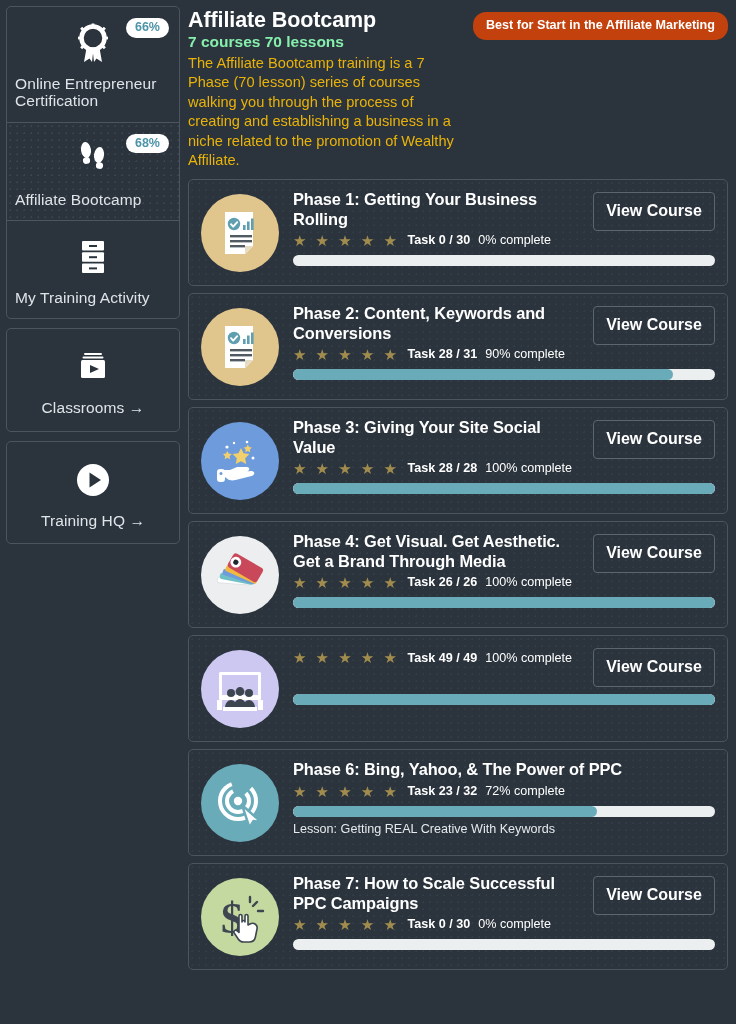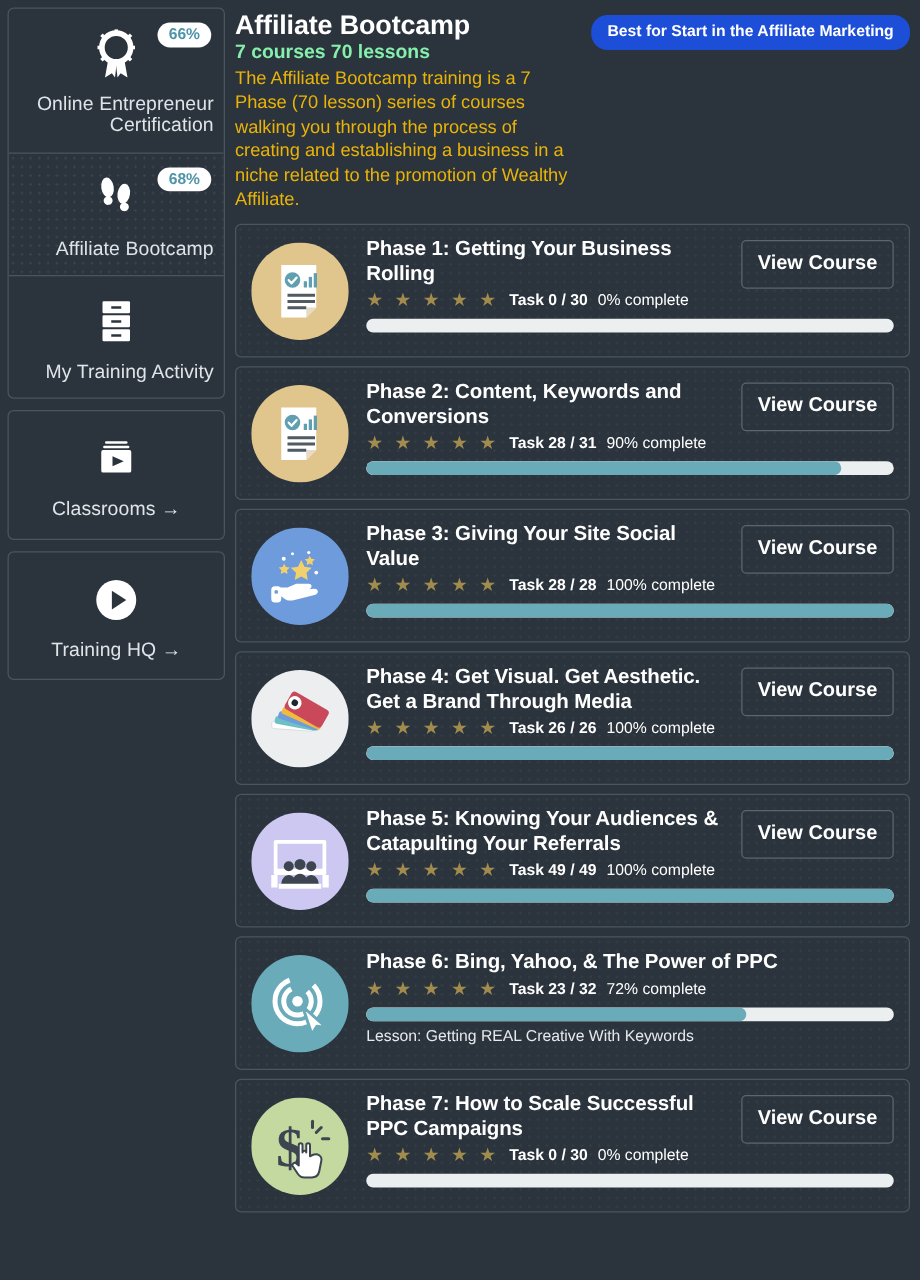--- a/index.html
+++ b/index.html
@@ -18,21 +18,21 @@
     display: flex; flex-direction: column; gap: 0;
   }
   .nav-group {
     border: 1px solid #4a555f;
     border-radius: 5px;
     overflow: hidden;
   }
   .nav-item {
     position: relative;
     padding: 14px 8px 12px 8px;
-    text-align: right;
+    text-align: left;
     border-bottom: 1px solid #4a555f;
   }
   .nav-item:last-child { border-bottom: none; }
   .nav-item.active {
     background-image: radial-gradient(#3a444e 1px, transparent 1px);
     background-size: 7px 7px;
   }
   .nav-solo {
     border: 1px solid #4a555f;
     border-radius: 5px;
@@ -68,21 +68,21 @@
   .page-sub {
     color: #86efac; font-size: 15.5px; font-weight: bold;
     margin-top: 1px; line-height: 1.15;
   }
   .page-desc {
     color: #eab308; font-size: 14.6px; line-height: 1.33;
     margin-top: 3px; padding-right: 10px;
   }
   .badge-pill {
     flex: 0 0 auto; margin: 4px 0 0 6px;
-    background: #1d4ed8; color: #fff;
+    background: #c2410c; color: #fff;
     font-size: 12.6px; font-weight: bold;
     padding: 7px 13px 8px 13px; border-radius: 13px;
     white-space: nowrap; line-height: 1;
   }
 
   
   .cards { margin-top: 9px; display: flex; flex-direction: column; gap: 7px; }
   .card {
     border: 1px solid #4a555f; border-radius: 5px;
     background-image: radial-gradient(#333d47 1px, transparent 1px);
@@ -382,21 +382,20 @@
       <path d="M24 58 c0-5 3-8 6-8 s6 3 6 8 Z"></path>
                 <path d="M32.5 58 c0-5.5 3-9 6.5-9 s6.5 3.5 6.5 9 Z"></path>
                 <path d="M42 58 c0-5 3-8 6-8 s6 3 6 8 Z"></path>
               </g>
     <rect x="22" y="57" width="34" height="4" fill="#fff"></rect>
             </svg>
           </div>
     <div class="card-body">
       <div class="card-top">
         <div class="card-titles">
-          <div class="course-title">Phase 5: Knowing Your Audiences &amp; Catapulting Your Referrals</div>
           <div class="meta-row">
             <span class="stars">★ ★ ★ ★ ★</span>
             <span class="task-text">Task 49 / 49</span>
             <span class="pct-text">100% complete</span>
           </div>
         </div>
         <button class="action-btn">View Course</button>
       </div>
       <div class="bar-track">
         <div class="bar-fill" style="width: 100%;"></div>

